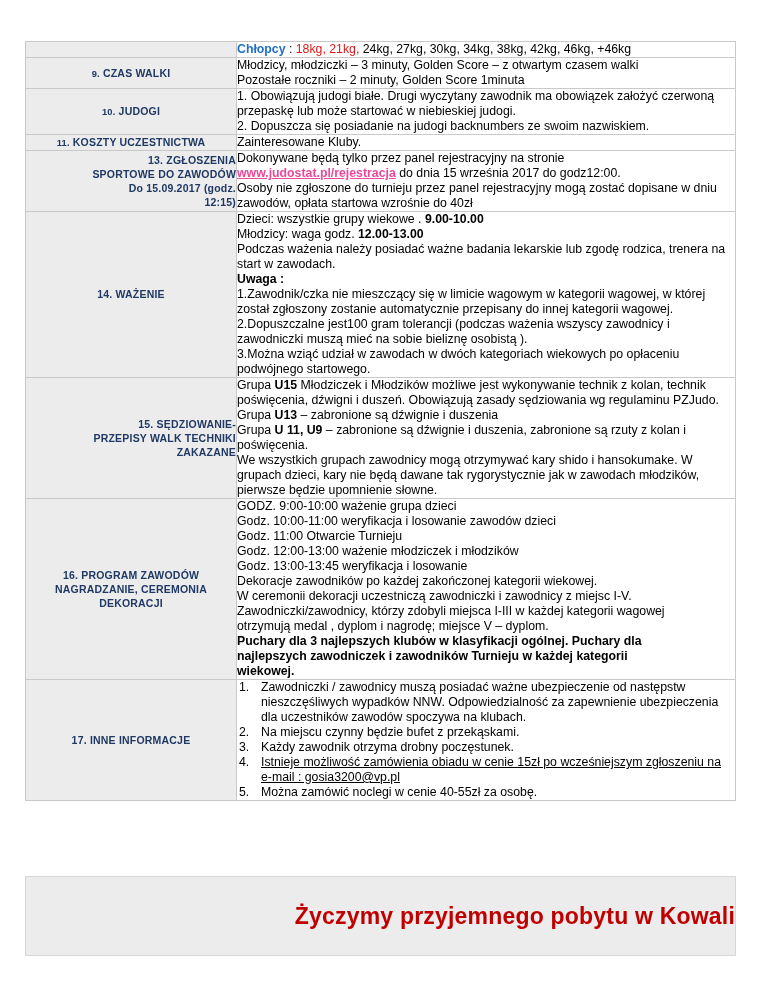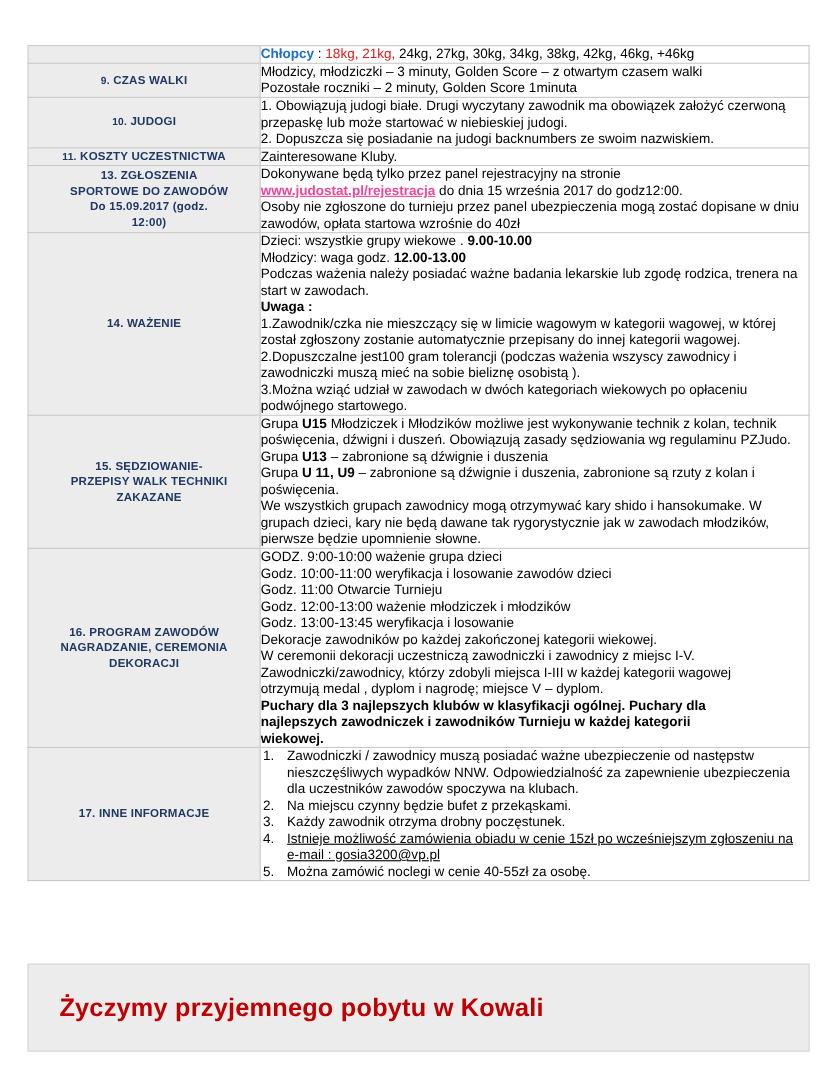--- a/index.html
+++ b/index.html
@@ -42,21 +42,21 @@
     color: #1f3864;
     font-weight: bold;
     font-size: 10.5px;
     text-align: center;
     letter-spacing: 0.2px;
     line-height: 1.35;
     padding: 5px 7px 5px 7px;
     box-sizing: border-box;
   }
   .label-cell.left {
-    text-align: center;
+    text-align: right;
     padding-left: 9px;
   }
   .label-cell .num {
     font-size: 9.3px;
   }
   .body-cell {
     background: #ffffff;
     font-size: 12.3px;
     line-height: 1.22;
     padding: 4px 7px 4px 9px;
@@ -99,21 +99,21 @@
     position: absolute;
     left: 25px;
     top: 876px;
     width: 711px;
     height: 80px;
     background: #ececec;
     border: 1px solid #d6d6d6;
     box-sizing: border-box;
     display: flex;
     align-items: center;
-    justify-content: flex-start;
+    justify-content: flex-end;
     padding-left: 28px;
   }
   .footer-text {
     color: #c00000;
     font-weight: bold;
     font-size: 23px;
     letter-spacing: 0.2px;
     text-align: center;
   }
 </style>
@@ -167,26 +167,26 @@
         </td>
       </tr>
 
 
       <tr>
         <td class="label-cell left">
           <span>13.</span>
           <span>ZGŁOSZENIA</span><br>
           <span>SPORTOWE DO ZAWODÓW</span><br>
           <span> Do 15.09.2017 (godz.</span><br>
-          <span>12:00)</span>
+          <span>12:15)</span>
         </td>
         <td class="body-cell mid">
           <p>Dokonywane będą tylko przez panel rejestracyjny na stronie</p>
           <p><a class="link" href="#">www.judostat.pl/rejestracja</a><span> do dnia 15 września  2017 do godz12:00.</span></p>
-          <p>Osoby nie zgłoszone do turnieju przez panel ubezpieczenia mogą zostać dopisane w dniu</p>
+          <p>Osoby nie zgłoszone do turnieju przez panel rejestracyjny mogą zostać dopisane w dniu</p>
           <p>zawodów, opłata startowa wzrośnie do 40zł</p>
         </td>
       </tr>
 
       <tr>
         <td class="label-cell">
           <span>14.</span>
           <span>WAŻENIE</span>
         </td>
         <td class="body-cell mid">

